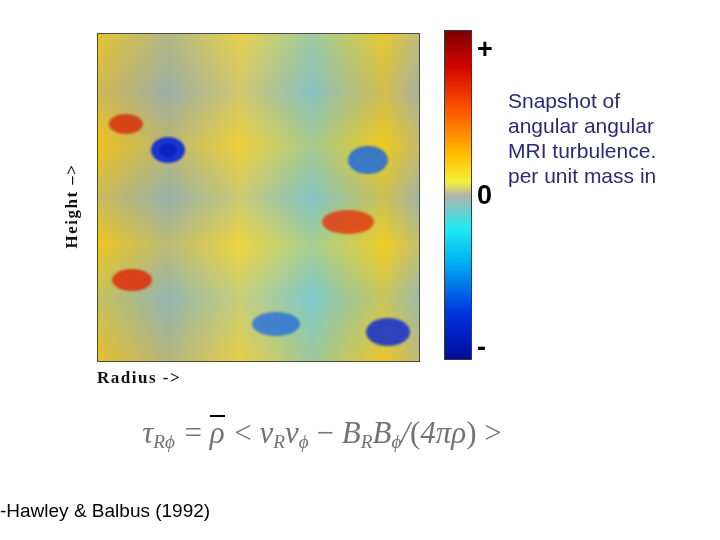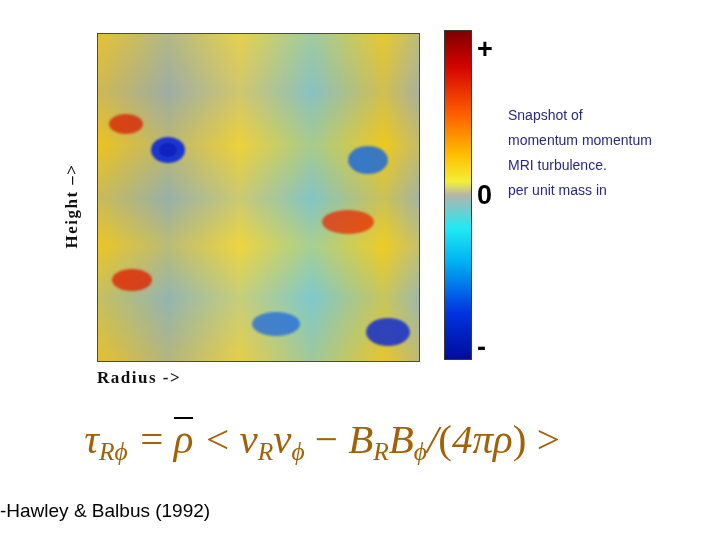--- a/index.html
+++ b/index.html
@@ -117,36 +117,35 @@
   #cb-minus { top: 304px; font-size: 27px; }
 
   
   #caption {
     position: absolute;
     left: 508px;
     top: 88px;
     width: 212px;
     color: #2a2a7a;
     font-family: "Liberation Sans", sans-serif;
-    font-size: 14px;
+    font-size: 21px;
     line-height: 25px;
-    margin-top: 15px;
   }
   #caption .cap-line { display: block; white-space: nowrap; }
 
   
   #equation {
     position: absolute;
     left: 0;
     top: 415px;
     width: 644px;
     text-align: center;
     font-family: "Liberation Serif", serif;
-    font-size: 41px;
-    color: #a16207;
+    font-size: 31px;
+    color: #737373;
     white-space: nowrap;
   }
   #equation .it { font-style: italic; }
   #equation .up { font-style: normal; }
   #equation sub {
     font-size: 0.62em;
     font-style: italic;
     vertical-align: -0.28em;
     letter-spacing: 0;
   }
@@ -292,21 +291,21 @@
 
 <div id="colorbar-group">
   <div id="colorbar-strip" style="background: linear-gradient(rgb(125, 0, 0) 0%, rgb(212, 4, 0) 11%, rgb(253, 92, 0) 25%, rgb(255, 192, 0) 38%, rgb(243, 239, 58) 46%, rgb(180, 180, 172) 50%, rgb(34, 234, 242) 60%, rgb(0, 180, 242) 70%, rgb(0, 51, 224) 86%, rgb(0, 12, 154) 100%);"></div>
   <div class="cb-tick" id="cb-plus">+</div>
   <div class="cb-tick" id="cb-zero">0</div>
   <div class="cb-tick" id="cb-minus">-</div>
 </div>
 
 <div id="caption" style="color: rgb(42, 42, 122);">
   <span class="cap-line">Snapshot of</span>
-  <span class="cap-line">momentum momentum</span>
+  <span class="cap-line">angular angular</span>
   <span class="cap-line">MRI turbulence.</span>
   <span class="cap-line">per unit mass in</span>
 </div>
 
 <div id="equation">
   <span class="it">τ</span><sub>Rϕ</sub><span class="sp">&nbsp;</span><span class="up">=</span>&nbsp;<span class="ovl it">ρ</span><span class="sp">&nbsp;</span><span class="up">&lt;</span>&nbsp;<span class="it">v</span><sub>R</sub><span class="it">v</span><sub>ϕ</sub>&nbsp;<span class="up">−</span>&nbsp;<span class="it">B</span><sub>R</sub><span class="it">B</span><sub>ϕ</sub><span class="it">/</span><span class="up">(</span><span class="it">4</span><span class="it">π</span><span class="it">ρ</span><span class="up">)</span>&nbsp;<span class="up">&gt;</span>
 </div>
 
 <div id="citation">-Hawley &amp; Balbus (1992)</div>
 

